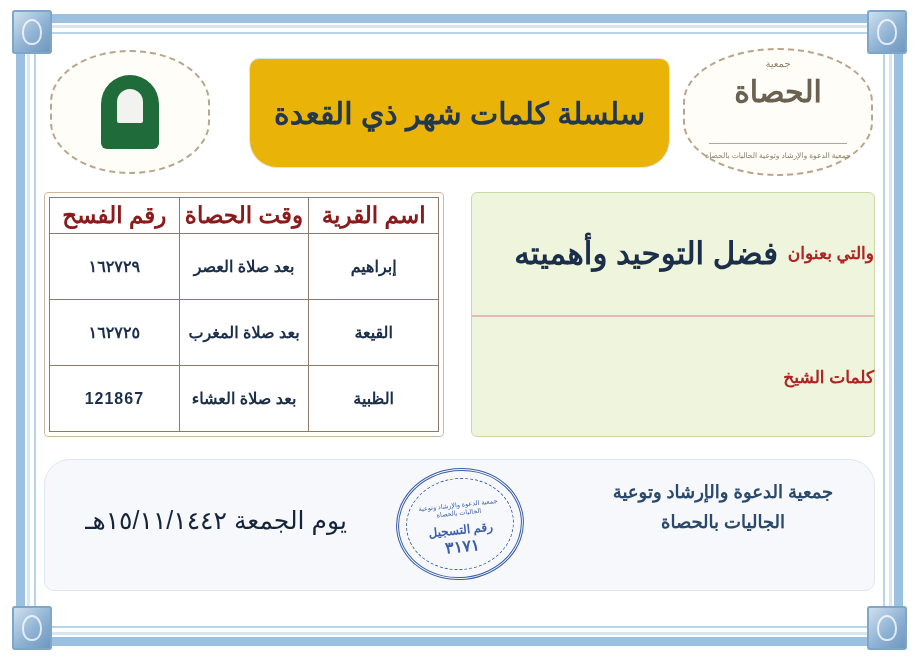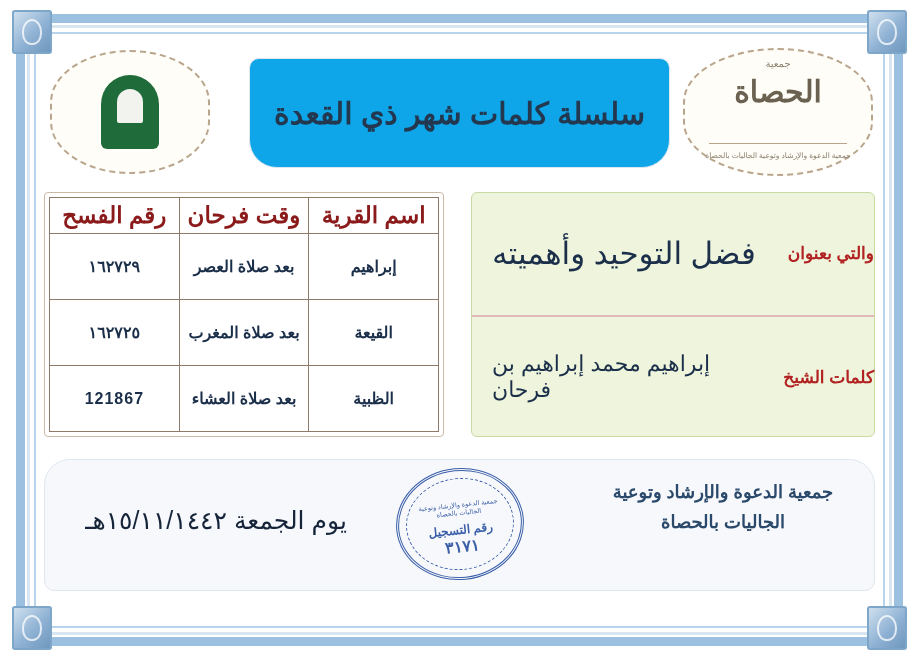--- a/index.html
+++ b/index.html
@@ -136,21 +136,21 @@
     bottom: 32px;
     border-top: 1px solid #b9a58c;
   }
 
   .title-plate {
     position: absolute;
     left: 205px;
     right: 205px;
     top: 16px;
     height: 108px;
-    background: #0ea5e9;
+    background: #eab308;
     border: 1px solid #dfe7ee;
     border-radius: 10px 10px 28px 28px;
     display: flex;
     align-items: center;
     justify-content: center;
   }
   .title-plate .title-text {
     font-size: 30px;
     font-weight: bold;
     color: #23384f;
@@ -218,24 +218,24 @@
   .gp-label {
     width: 92px;
     color: #b22222;
     font-weight: bold;
     font-size: 17px;
     line-height: 1.5;
     flex: 0 0 auto;
   }
   .gp-value {
     flex: 1 1 auto;
-    text-align: left;
+    text-align: right;
     color: #1b2f4a;
-    font-weight: normal;
-    padding: 0 20px;
+    font-weight: bold;
+    padding: 0 4px;
   }
   .gp-value.big { font-size: 31px; }
   .gp-value.mid { font-size: 22px; }
 
   
   .table-wrap {
     position: absolute;
     left: 0;
     top: 0;
     width: 400px;
@@ -377,30 +377,29 @@
 
     <div class="middle">
 
       <div class="green-panel">
         <div class="gp-row">
           <div class="gp-label">والتي بعنوان</div>
           <div class="gp-value big">فضل التوحيد وأهميته</div>
         </div>
         <div class="gp-row">
           <div class="gp-label">كلمات الشيخ</div>
-          <div class="gp-value mid">إبراهيم محمد إبراهيم بن فرحان</div>
         </div>
       </div>
 
       <div class="table-wrap">
         <table class="schedule">
           <thead>
             <tr>
               <th>اسم القرية</th>
-              <th>وقت فرحان</th>
+              <th>وقت الحصاة</th>
               <th>رقم الفسح</th>
             </tr>
           </thead>
           <tbody>
             <tr>
               <td class="village">إبراهيم</td>
               <td>بعد صلاة العصر</td>
               <td class="num">١٦٢٧٢٩</td>
             </tr>
             <tr>

